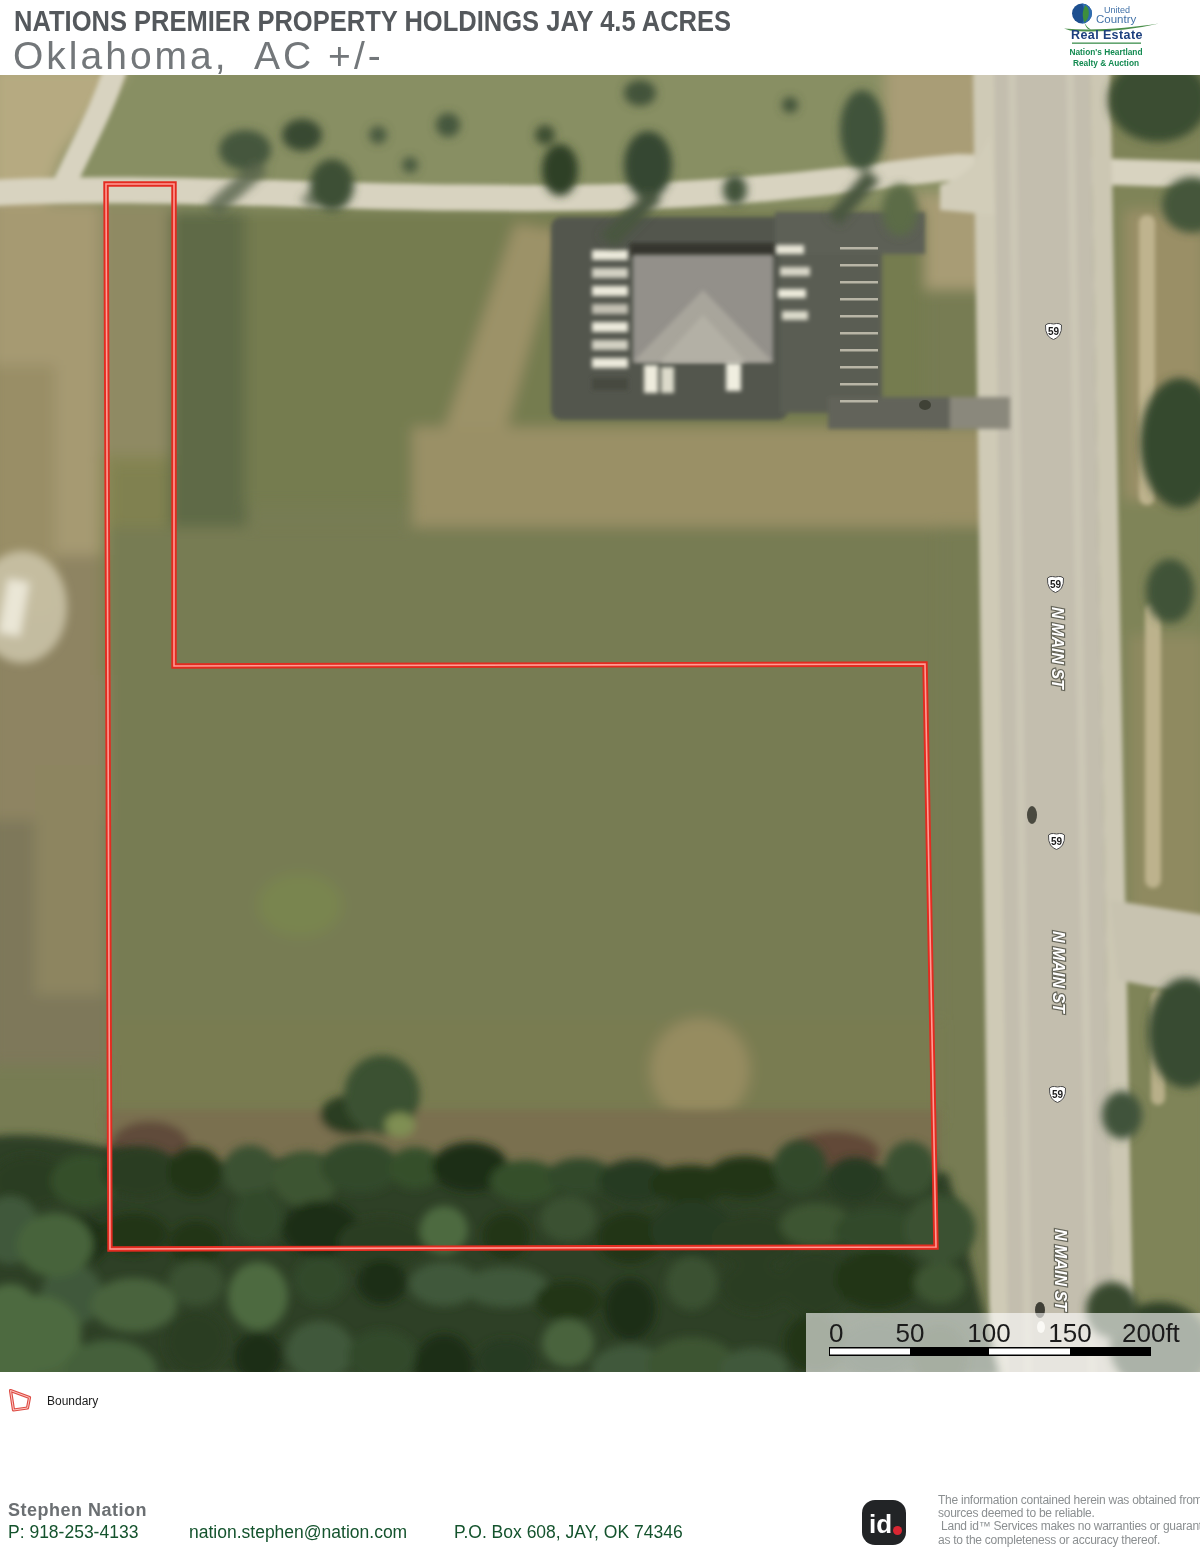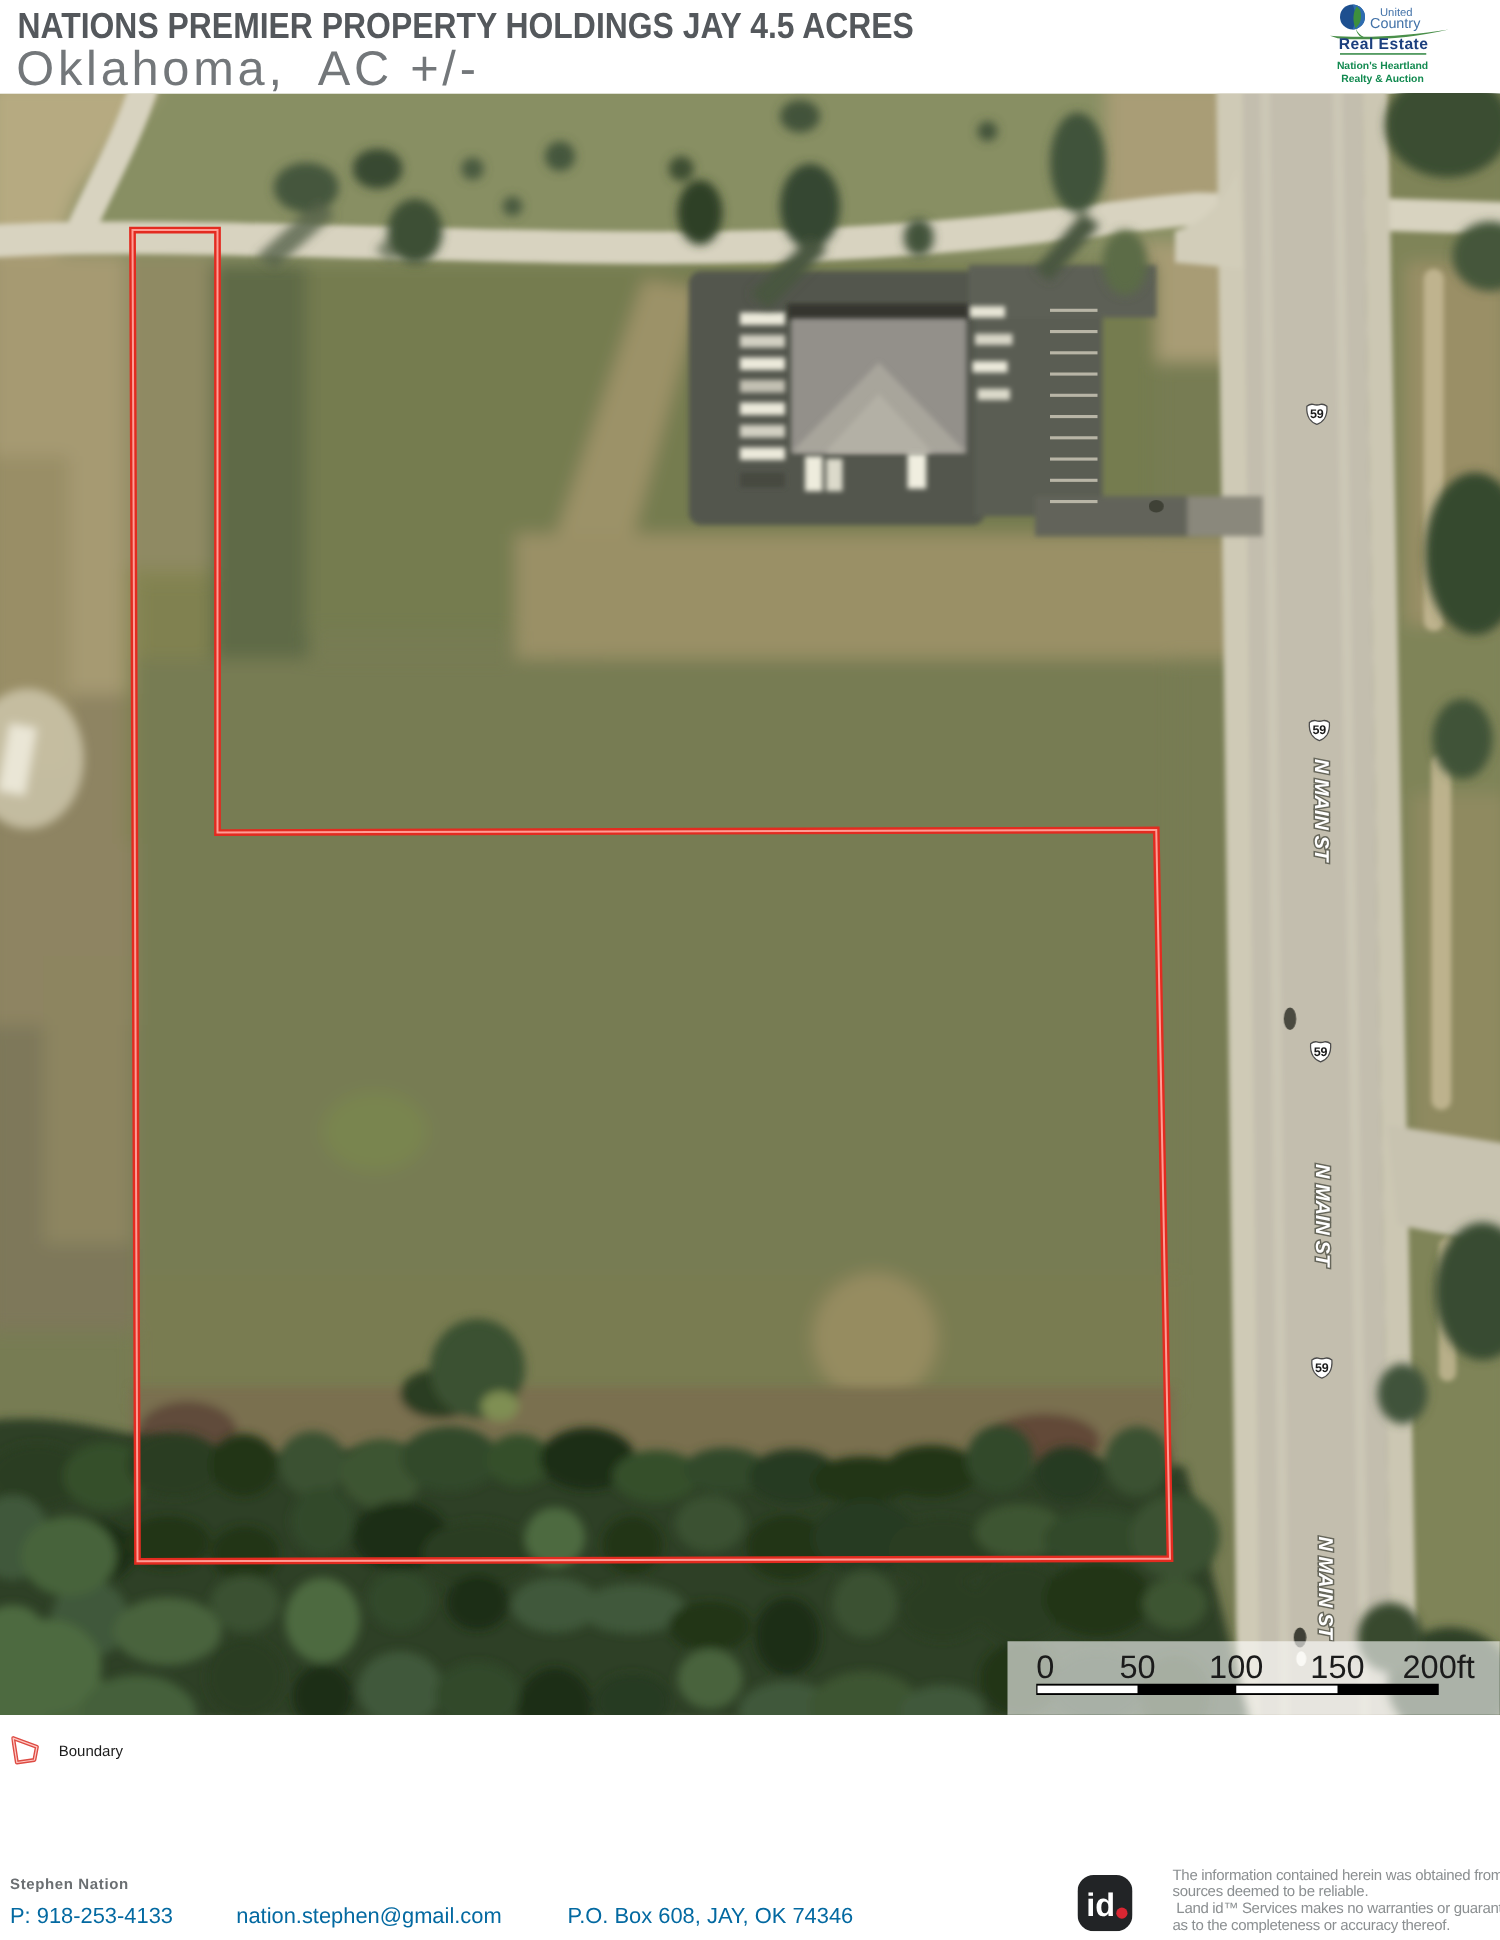--- a/index.html
+++ b/index.html
@@ -1,22 +1,22 @@
 <!DOCTYPE html>
 <html><head>
 <meta charset="utf-8">
 <style>
   html,body{margin:0;padding:0;background:#ffffff;}
   body{width:1200px;height:1552px;position:relative;font-family:"Liberation Sans",sans-serif;overflow:hidden;}
   .title{position:absolute;left:14px;top:5px;font-size:29px;font-weight:bold;color:#54585c;transform:scaleX(0.88);transform-origin:0 0;white-space:nowrap;}
   .subtitle{position:absolute;left:13px;top:34px;font-size:39px;color:#73777a;letter-spacing:3px;white-space:nowrap;}
   .map{position:absolute;left:0;top:75px;width:1200px;height:1297px;}
   .legendtext{position:absolute;left:47px;top:1394px;font-size:12px;color:#1c1c1c;text-align:right;}
-  .agent{position:absolute;left:8px;top:1500px;font-size:12px;font-weight:bold;color:#6b6f72;letter-spacing:0.5px;}
-  .contact{position:absolute;top:1522px;font-size:17.5px;color:#0369a1;}
+  .agent{position:absolute;left:8px;top:1500px;font-size:18px;font-weight:bold;color:#6b6f72;letter-spacing:0.5px;}
+  .contact{position:absolute;top:1522px;font-size:17.5px;color:#14532d;}
   .disc{position:absolute;left:938px;top:1494px;font-size:12px;letter-spacing:-0.25px;line-height:13.2px;color:#8b8f91;white-space:nowrap;}
 </style>
 </head>
 <body>
 
 <div class="title">NATIONS PREMIER PROPERTY HOLDINGS JAY 4.5 ACRES</div>
 
 <div class="subtitle">Oklahoma,&nbsp; AC +/-</div>
 
 <svg style="position:absolute;left:1060px;top:2px" width="110" height="70" viewBox="0 0 110 70">
@@ -370,21 +370,21 @@
   <path d="M1.5,2.5 L20.5,9.5 L18.5,20 L4.5,22 Z" fill="none" stroke="#dd4b43" stroke-width="3.2" stroke-linejoin="round"></path>
   <path d="M1.5,2.5 L20.5,9.5 L18.5,20 L4.5,22 Z" fill="none" stroke="#ffc9c4" stroke-width="1" stroke-linejoin="round"></path>
 </svg>
 
 <div class="legendtext">Boundary</div>
 
 <div class="agent">Stephen Nation</div>
 
 <div class="contact" style="left:8px">P: 918-253-4133</div>
 
-<div class="contact" style="left:189px">nation.stephen@gmail.com</div>
+<div class="contact" style="left:189px">nation.stephen@nation.com</div>
 
 <div class="contact" style="left:454px">P.O. Box 608, JAY, OK 74346</div>
 
 <svg style="position:absolute;left:862px;top:1500px" width="44" height="45" viewBox="0 0 44 45">
   <rect x="0" y="0" width="44" height="45" rx="13" fill="#222426"></rect>
   <text x="7" y="33" font-size="26" font-weight="bold" fill="#ffffff" font-family="Liberation Sans,sans-serif">id</text>
   <circle cx="35.5" cy="30.5" r="4.5" fill="#d92632"></circle>
 </svg>
 
 <div class="disc">The information contained herein was obtained from<br>sources deemed to be reliable.<br>&nbsp;Land id™ Services makes no warranties or guarantees<br>as to the completeness or accuracy thereof.</div>

